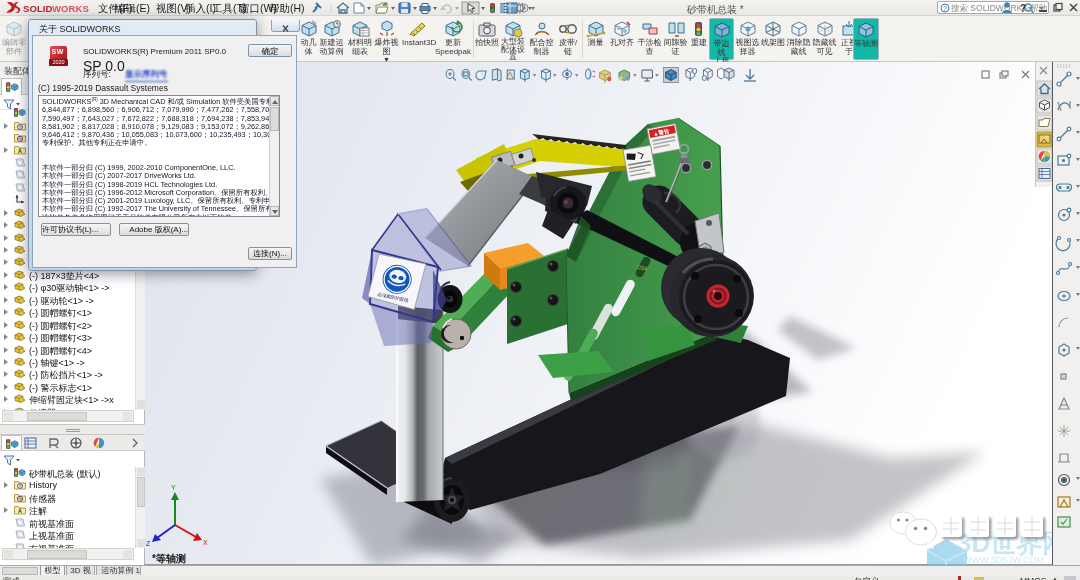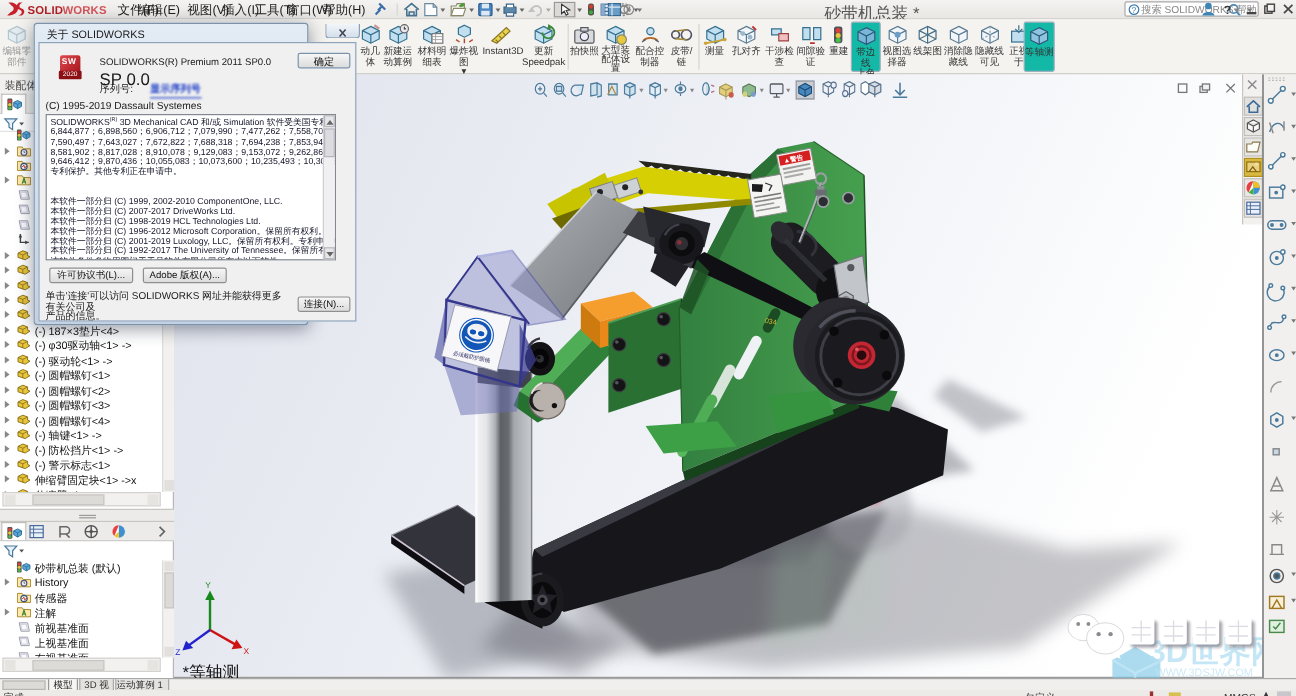--- a/index.html
+++ b/index.html
@@ -81,21 +81,21 @@
         <circle cx="210" cy="7" r="4.9" fill="none" stroke="#888" stroke-width="1.1" stroke-dasharray="1.8,1.6"></circle>
 <polygon points="218,6 222,6 220,9" fill="#666"></polygon>
 </svg>
 <svg class="abs" style="left:506px;top:2px" width="30" height="12" viewBox="0 0 30 12">
 <rect x="1" y="1" width="10" height="10" fill="#6a9ec8" stroke="#38678e"></rect>
         <path d="M1,4 h10 M4,1 v10" stroke="#d8e8f4" stroke-width="1"></path>
 <circle cx="18" cy="6" r="4" fill="none" stroke="#888"></circle>
         <circle cx="18" cy="6" r="1.5" fill="#888"></circle>
 <polygon points="25,5 29,5 27,8" fill="#777"></polygon>
 </svg>
-<span class="abs" style="left:687px;top:3px;font-size:14px;color:#555">砂带机总装 *</span>
+<span class="abs" style="left:687px;top:3px;font-size:10px;color:#555">砂带机总装 *</span>
 <div class="abs" style="left:937px;top:1px;width:112px;height:13px;background:#fff;border:1px solid #a8a8ac;border-radius:2px">
 <svg class="abs" style="left:2px;top:1px" width="108" height="10" viewBox="0 0 108 10">
 <circle cx="5" cy="5" r="4" fill="none" stroke="#3a7ab0"></circle>
           <text x="3" y="8" font-size="7" fill="#3a7ab0">?</text>
 <circle cx="88" cy="4.5" r="3.5" fill="none" stroke="#4a88b4" stroke-width="1.4"></circle>
           <path d="M90.5,7 l3,3" stroke="#4a88b4" stroke-width="1.6"></path>
 <polygon points="99,4 104,4 101.5,7" fill="#777"></polygon>
 </svg>
 <span class="abs" style="left:13px;top:1px;font-size:8.5px;color:#888">搜索 SOLIDWORKS 帮助</span>
 </div>
@@ -558,21 +558,21 @@
 <div class="abs" style="left:980px;top:67px;width:60px;height:12px">
 <svg width="60" height="12" viewBox="0 0 60 12">
         <g stroke="#777" stroke-width="1.1" fill="none">
           <rect x="2" y="2" width="7" height="7"></rect>
           <rect x="20" y="4" width="6" height="5"></rect>
           <rect x="22" y="2" width="6" height="5" fill="#eef1f6"></rect>
           <path d="M42,2 l7,7 M49,2 l-7,7"></path>
         </g>
       </svg>
 </div>
-<div class="abs" style="left:152px;top:552px;font-size:14px;color:#111;font-weight:normal">*等轴测</div>
+<div class="abs" style="left:152px;top:552px;font-size:10px;color:#111;font-weight:bold">*等轴测</div>
 <svg class="abs" style="left:885px;top:500px" width="167px" height="65" viewBox="0 0 167 65">
 <g opacity=".85">
 <path d="M42,50 l19,-11 l21,12 v22 l-40,0 z" fill="#7cc5e6" opacity=".75"></path>
 <path d="M42,50 l19,11 l21,-10 M61,61 v14" stroke="#b8e2f4" stroke-width="2" fill="none" opacity=".85"></path>
 <text x="72" y="52" font-size="26" font-weight="bold" fill="#a5d8ef" opacity=".75">3D世界网</text>
 <text x="78" y="63" font-size="9" fill="#b5dff2" opacity=".8">WWW.3DSJW.COM</text>
 </g>
 <g>
 <ellipse cx="18" cy="23" rx="13" ry="11" fill="#fff" stroke="#c9c9cf" stroke-width=".6"></ellipse>
 <path d="M9,31 l-2,6 l7,-3 z" fill="#fff"></path>
@@ -1055,21 +1055,21 @@
           <polygon points="23,231 27,231 25,234"></polygon>
           <polygon points="23,285 27,285 25,288"></polygon>
           <polygon points="23,415 27,415 25,418"></polygon>
           <polygon points="23,437 27,437 25,440"></polygon>
 </g>
 </svg></div>
 <div class="abs" id="btabs" style="left:0;top:565px;width:1080px;height:10px;background:#f0efed;border-top:1px solid #a8a8a8">
 <div class="abs" style="left:2px;top:1px;width:36px;height:8px;background:#dddbd8;border:1px solid #b8b6b2"></div>
 <div class="abs" style="left:40px;top:0px;width:25px;height:10px;background:#f6f5f3;border:1px solid #989898;border-top:none;font-size:8px;text-align:center;color:#222;line-height:9px;overflow:hidden">模型</div>
 <div class="abs" style="left:66px;top:0px;width:29px;height:10px;background:#e4e2df;border:1px solid #a8a8a8;border-top:none;font-size:8px;text-align:center;color:#333;line-height:9px;overflow:hidden">3D 视图</div>
-<div class="abs" style="left:96px;top:0px;width:45px;height:10px;background:#e4e2df;border:1px solid #a8a8a8;border-top:none;font-size:8px;text-align:left;color:#333;line-height:9px;overflow:hidden">运动算例 1</div>
+<div class="abs" style="left:96px;top:0px;width:45px;height:10px;background:#e4e2df;border:1px solid #a8a8a8;border-top:none;font-size:8px;text-align:right;color:#333;line-height:9px;overflow:hidden">运动算例 1</div>
 </div>
 <div class="abs" id="sbar" style="left:0;top:575px;width:1080px;height:5px;background:#edebe8;font-size:8.5px;color:#333;overflow:hidden">
 <span class="abs" style="left:3px;top:1px">完成</span>
 <span class="abs" style="left:854px;top:1px">欠定义</span>
 <span class="abs" style="left:1020px;top:1px">MMGS</span>
       <span class="abs" style="left:1052px;top:1px;font-size:6px">▲</span>
 <svg class="abs" style="left:958px;top:1px" width="30" height="5" viewBox="0 0 30 5">
         <rect x="0" y="0" width="3" height="5" fill="#a03030"></rect>
         <rect x="16" y="1" width="10" height="4" fill="#d8c050"></rect>
       </svg>
@@ -1111,18 +1111,17 @@
   </div>
   <div class="abs" style="left:236px;top:60px;width:10px;height:120px;background:#f0f0f2;border-left:1px solid #d0d0d4">
     <div class="abs" style="left:0px;top:0px;width:9px;height:10px;background:#e6e6ea;border:1px solid #b8b8bc">
             <div style="margin:3px auto 0;width:0;height:0;border-left:3px solid transparent;border-right:3px solid transparent;border-bottom:4px solid #666"></div>
           </div>
     <div class="abs" style="left:0px;top:11px;width:9px;height:24px;background:#dcdce0;border:1px solid #b8b8bc"></div>
     <div class="abs" style="left:0px;bottom:0px;width:9px;height:10px;background:#e6e6ea;border:1px solid #b8b8bc">
             <div style="margin:3px auto 0;width:0;height:0;border-left:3px solid transparent;border-right:3px solid transparent;border-top:4px solid #666"></div>
           </div>
   </div>
-  <div class="abs" style="left:8px;top:187px;width:70px;height:13px;background:linear-gradient(#f6f6f6,#dcdcdc);border:1px solid #8e8f8f;border-radius:2px;font-size:8px;text-align:center;line-height:12px;color:#111">许可协议书(L)...</div>
-  <div class="abs" style="left:86px;top:187px;width:70px;height:13px;background:linear-gradient(#f6f6f6,#dcdcdc);border:1px solid #8e8f8f;border-radius:2px;font-size:8px;text-align:center;line-height:12px;color:#111">Adobe 版权(A)...</div>
-  <div class="abs" style="left:5px;top:206px;width:200px;font-size:8.3px;line-height:8.6px;color:#1a1a1a">单击'连接'可以访问 SOLIDWORKS 网址并能获得更多有关公司及<br>产品的信息。</div>
+  <div class="abs" style="left:8px;top:187px;width:70px;height:13px;background:linear-gradient(#f6f6f6,#dcdcdc);border:1px solid #8e8f8f;border-radius:2px;font-size:8px;line-height:12px;color:#111">许可协议书(L)...</div>
+  <div class="abs" style="left:86px;top:187px;width:70px;height:13px;background:linear-gradient(#f6f6f6,#dcdcdc);border:1px solid #8e8f8f;border-radius:2px;font-size:8px;text-align:right;line-height:12px;color:#111">Adobe 版权(A)...</div>
   <div class="abs" style="left:215px;top:211px;width:44px;height:13px;background:linear-gradient(#f6f6f6,#dcdcdc);border:1px solid #8e8f8f;border-radius:2px;font-size:8px;text-align:center;line-height:12px;color:#111">连接(N)...</div>
 </div>
 </div>
 </div>
 </body></html>

